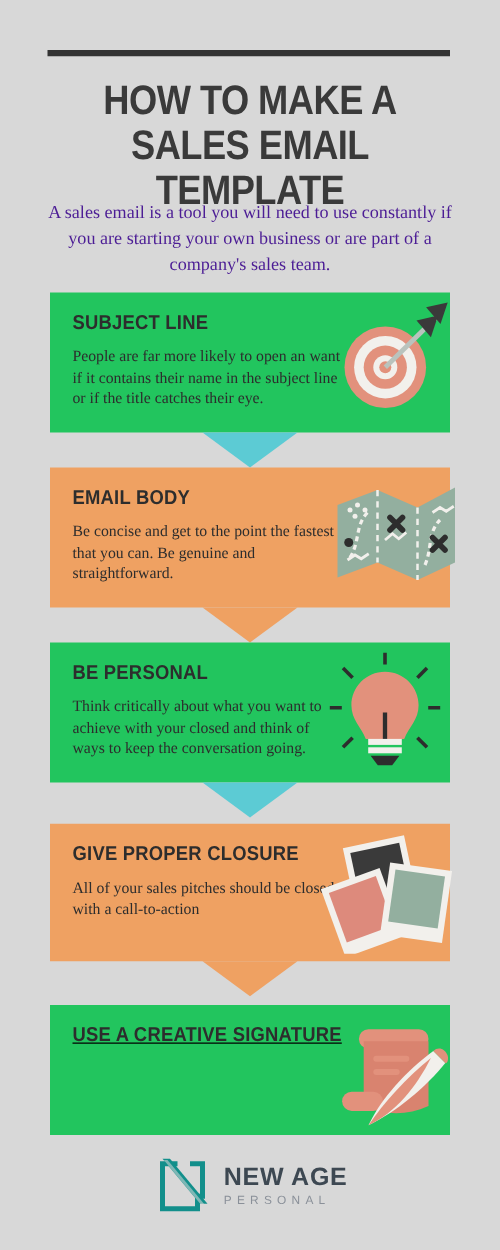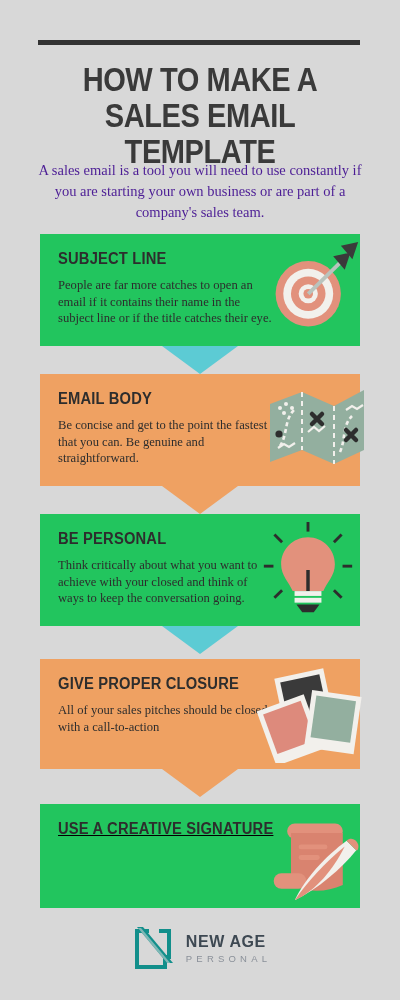--- a/index.html
+++ b/index.html
@@ -132,21 +132,21 @@
   }
   .logo-text {
     display: flex;
     flex-direction: column;
     justify-content: center;
     line-height: 1;
   }
   .logo-name {
     font-family: "Liberation Sans", sans-serif;
     font-weight: bold;
-    font-size: 16px;
+    font-size: 20px;
     letter-spacing: 0.6px;
     color: #3d4852;
   }
   .logo-sub {
     font-family: "Liberation Sans", sans-serif;
     font-size: 9.5px;
     letter-spacing: 4.2px;
     color: #8a9099;
     margin-top: 4px;
   }
@@ -157,21 +157,21 @@
 <div class="page">
 
   <div class="top-rule"></div>
 
   <div class="title">HOW TO MAKE A SALES EMAIL TEMPLATE</div>
 
   <div class="subtitle">A sales email is a tool you will need to use constantly if you are starting your own business or are part of a company's sales team.</div>
 
   <div class="card teal" style="top:234px; height:112px;">
     <div class="card-heading">SUBJECT LINE</div>
-    <div class="card-body">People are far more catches to open an email if it contains their name in the subject line or if the title catches their eye.</div>
+    <div class="card-body">People are far more likely to open an want if it contains their name in the subject line or if the title catches their eye.</div>
     <svg class="card-icon icon-target" viewBox="0 0 100 100">
       <circle cx="44" cy="56" r="34" fill="#e2917c"></circle>
       <circle cx="44" cy="56" r="26" fill="#f2f0ec"></circle>
       <circle cx="44" cy="56" r="18" fill="#e2917c"></circle>
       <circle cx="44" cy="56" r="10" fill="#f2f0ec"></circle>
       <circle cx="44" cy="56" r="5" fill="#e2917c"></circle>
       <line x1="44" y1="56" x2="86" y2="15" stroke="#b9c3bd" stroke-width="4"></line>
       <polygon points="78,6 96,2 90,20" fill="#3a3a3a"></polygon>
       <polygon points="70,17 88,13 82,31" fill="#3a3a3a"></polygon>
     </svg>

